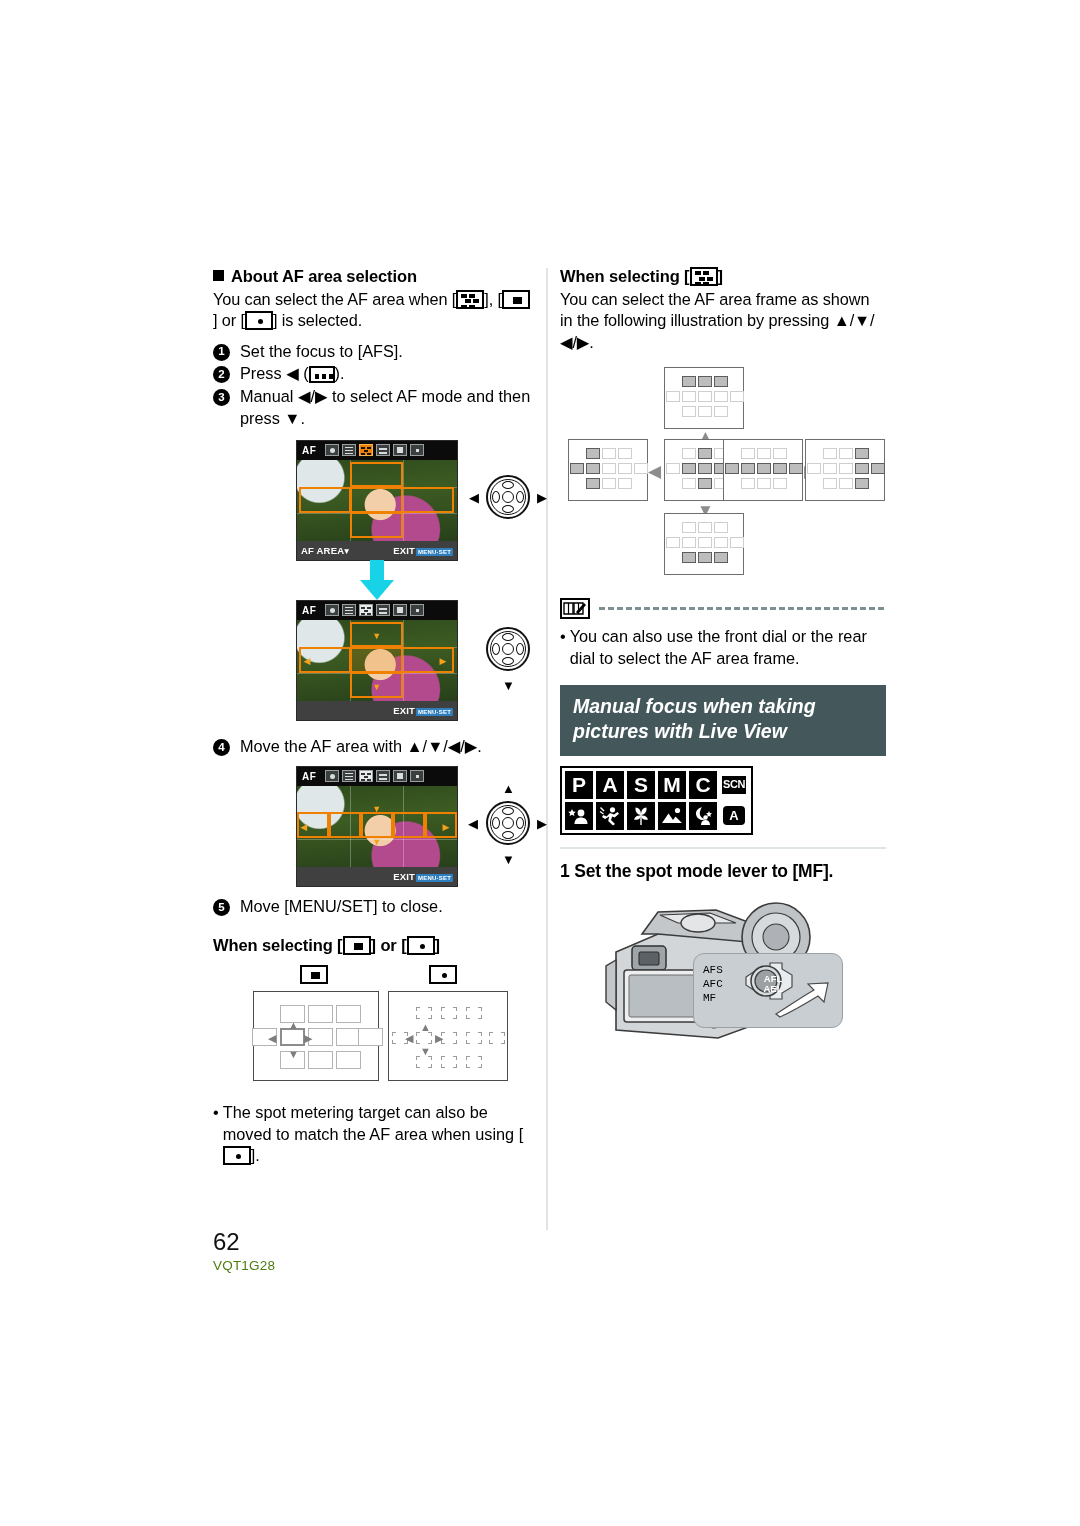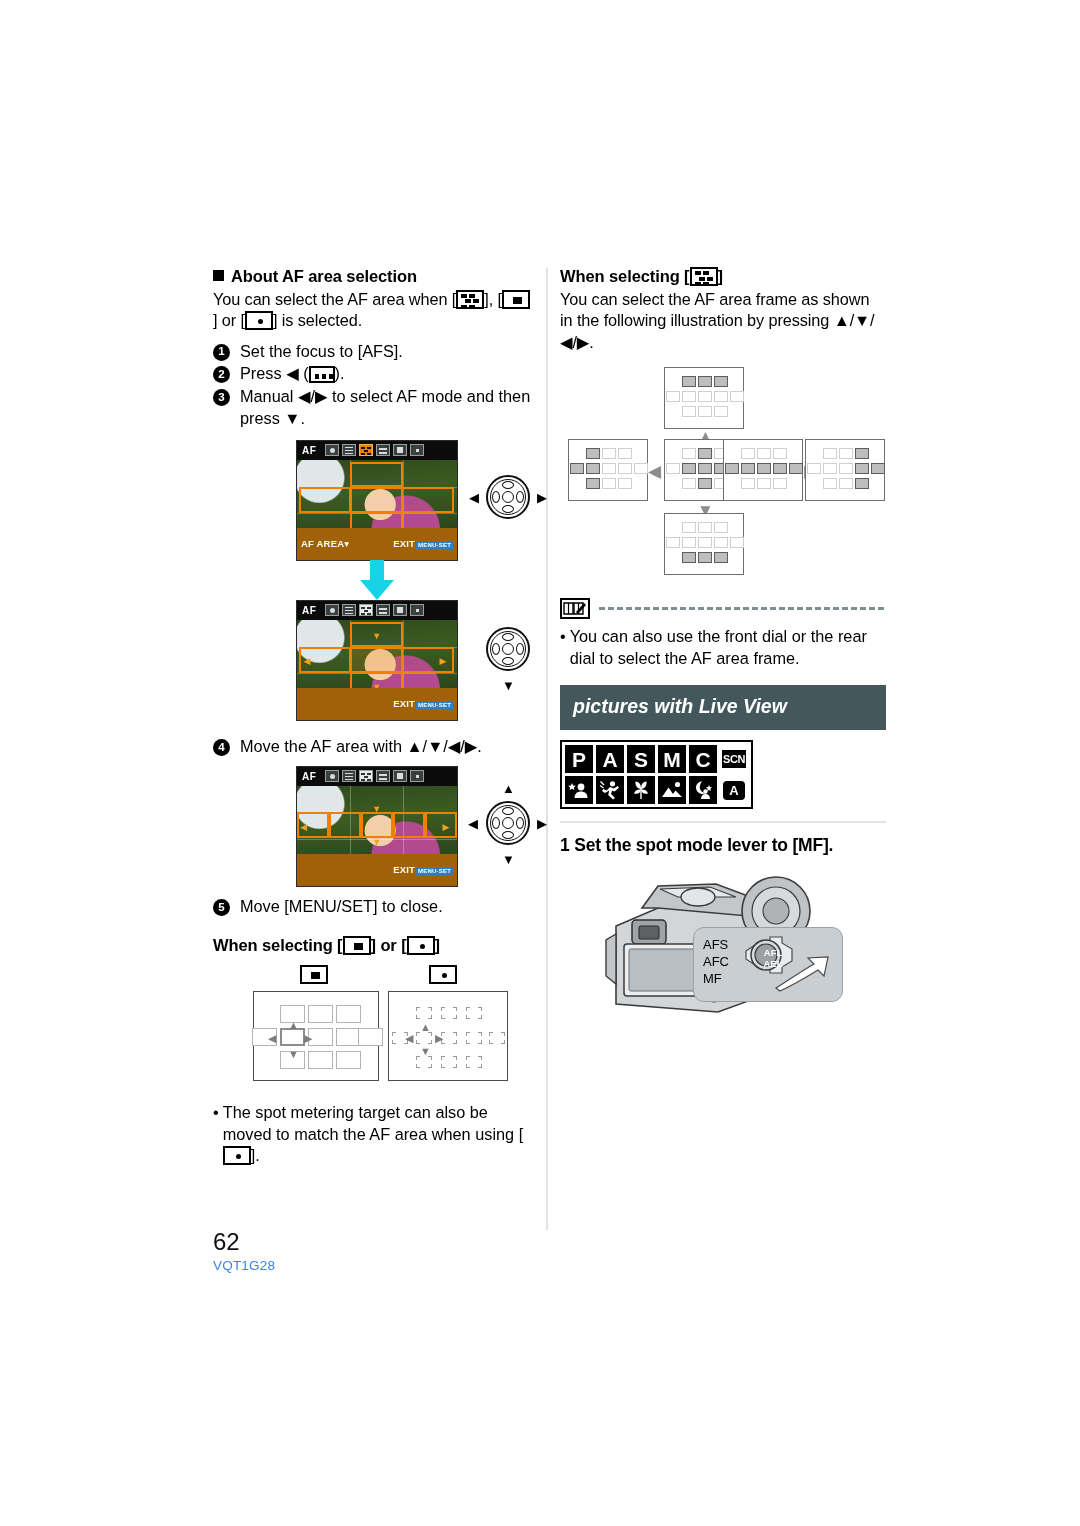--- a/index.html
+++ b/index.html
@@ -46,21 +46,21 @@
   
   .lcd{position:relative;width:162px;height:121px;background:#111;border:1px solid #2a2a2a;box-sizing:border-box;}
   .lcd .topbar{position:absolute;left:0;top:0;right:0;height:19px;background:#0b0b0b;display:flex;align-items:center;padding-left:5px;box-sizing:border-box;}
   .lcd .aflabel{color:#fff;font-size:10px;font-weight:bold;letter-spacing:.5px;margin-right:9px;}
   .lcd .modeicons{display:flex;gap:3px;align-items:center;}
   .lcd .mi{width:14px;height:12px;border:1px solid #9aa0a0;background:#3a3f3f;position:relative;box-sizing:border-box;}
   .lcd .mi.sel{background:#e8820c;border-color:#ffb347;}
   .lcd .mi b{position:absolute;background:#d8dcdc;display:block;}
   .lcd .mi.sel b{background:#1a1206;}
   .lcd .photo{position:absolute;left:0;top:19px;right:0;bottom:19px;overflow:hidden;}
-  .lcd .botbar{position:absolute;left:0;bottom:0;right:0;height:32px;background:#a16207;display:flex;align-items:center;justify-content:space-between;padding:0 4px;box-sizing:border-box;}
+  .lcd .botbar{position:absolute;left:0;bottom:0;right:0;height:19px;background:#404040;display:flex;align-items:center;justify-content:space-between;padding:0 4px;box-sizing:border-box;}
   .lcd .bl{color:#fff;font-size:9.5px;font-weight:bold;letter-spacing:.2px;}
   .lcd .menukey{display:inline-block;background:#2f7fbf;color:#fff;font-size:6px;font-weight:bold;
     line-height:1.05;padding:1px 2px;border-radius:1px;text-align:center;margin-left:1px;}
   .gridline{position:absolute;background:rgba(255,255,255,.28);}
   .afframe{position:absolute;border:2px solid #f08000;box-sizing:border-box;}
   .afcursor{position:absolute;color:#f5a21a;font-size:9px;line-height:1;}
 
   
   .pad{position:relative;width:54px;height:54px;}
   .pad .ring{position:absolute;left:5px;top:5px;width:44px;height:44px;border:2.5px solid #111;border-radius:50%;background:#fff;box-sizing:border-box;}
@@ -112,21 +112,21 @@
   .moderow + .moderow{margin-top:3px;}
   .mbadge{width:28px;height:28px;background:#000;color:#fff;display:flex;align-items:center;justify-content:center;
     font-weight:bold;font-size:21px;line-height:1;position:relative;}
   .mbadge svg{display:block;}
 
   .steptitle{font-size:17.5px;font-weight:bold;letter-spacing:-.2px;margin-top:12px;}
   .thinrule{height:2px;background:#dfe4e4;margin-top:12px;}
 
   
   .pagenum{position:absolute;left:213px;top:1228px;font-size:24px;color:#111;}
-  .partno{position:absolute;left:213px;top:1258px;font-size:13.5px;color:#3b82f6;letter-spacing:.2px;}
+  .partno{position:absolute;left:213px;top:1258px;font-size:13.5px;color:#4d7c0f;letter-spacing:.2px;}
 </style>
 </head>
 <body>
 
 <div class="page">
 
 
   <div class="col-divider"></div>
 
   <div class="col-left">
@@ -601,20 +601,21 @@
         <div class="dashline"></div>
       </div>
       <div class="notebullet">
         <span class="dot">•</span>
         <span>You can also use the front dial or the rear dial to select the AF area frame.</span>
       </div>
     </div>
 
     
     <div class="banner" style="margin-top:16px;">
+      <div>Manual focus when taking</div>
       <div>pictures with Live View</div>
     </div>
 
     
     <div class="modestrip">
       <div class="moderow">
         <div class="mbadge">P</div>
         <div class="mbadge">A</div>
         <div class="mbadge">S</div>
         <div class="mbadge">M</div>
@@ -698,21 +699,21 @@
         <circle cx="116" cy="103" r="5" fill="#c6cace" stroke="#3b3b3b" stroke-width="1.2"></circle>
         <circle cx="116" cy="118" r="5" fill="#c6cace" stroke="#3b3b3b" stroke-width="1.2"></circle>
         <circle cx="116" cy="133" r="5" fill="#c6cace" stroke="#3b3b3b" stroke-width="1.2"></circle>
         <circle cx="136" cy="106" r="13" fill="#cdd1d4" stroke="#3b3b3b" stroke-width="1.3"></circle>
         <circle cx="136" cy="106" r="5" fill="#aeb2b6" stroke="#3b3b3b" stroke-width="1"></circle>
 
         <path d="M18 70 L8 76 L8 112 L18 120 Z" fill="#c3c7ca" stroke="#3b3b3b" stroke-width="1.4"></path>
       </svg>
 
       <div style="position:absolute;left:133px;top:63px;width:148px;height:73px;background:#c9ced2;border-radius:11px;border:1px solid #9aa0a4;">
-        <div style="position:absolute;left:9px;top:9px;font-size:13px;line-height:1.28;color:#000;font-weight:normal;">
+        <div style="position:absolute;left:9px;top:9px;font-size:11px;line-height:1.28;color:#000;font-weight:normal;font-family:Liberation Mono, monospace;">
           <div>AFS</div>
           <div>AFC</div>
           <div>MF</div>
         </div>
         <svg width="78" height="58" viewBox="0 0 78 58" style="position:absolute;left:42px;top:7px;" aria-hidden="true">
           <path d="M10 16 L22 8 L34 8 L34 2 L46 2 L46 8 L56 14 L56 26 L46 32 L46 38 L34 38 L34 32 L22 32 L10 24 Z" fill="#e9ecee" stroke="#4a4a4a" stroke-width="1.2"></path>
           <circle cx="30" cy="20" r="15" fill="#d6dadd" stroke="#3a3a3a" stroke-width="1.5"></circle>
           <circle cx="30" cy="20" r="11" fill="#9aa0a4" stroke="#3a3a3a" stroke-width="1.2"></circle>
         </svg>
         <div style="position:absolute;left:59px;top:20px;width:40px;text-align:center;color:#fff;font-size:9.5px;font-weight:bold;line-height:1.08;">

